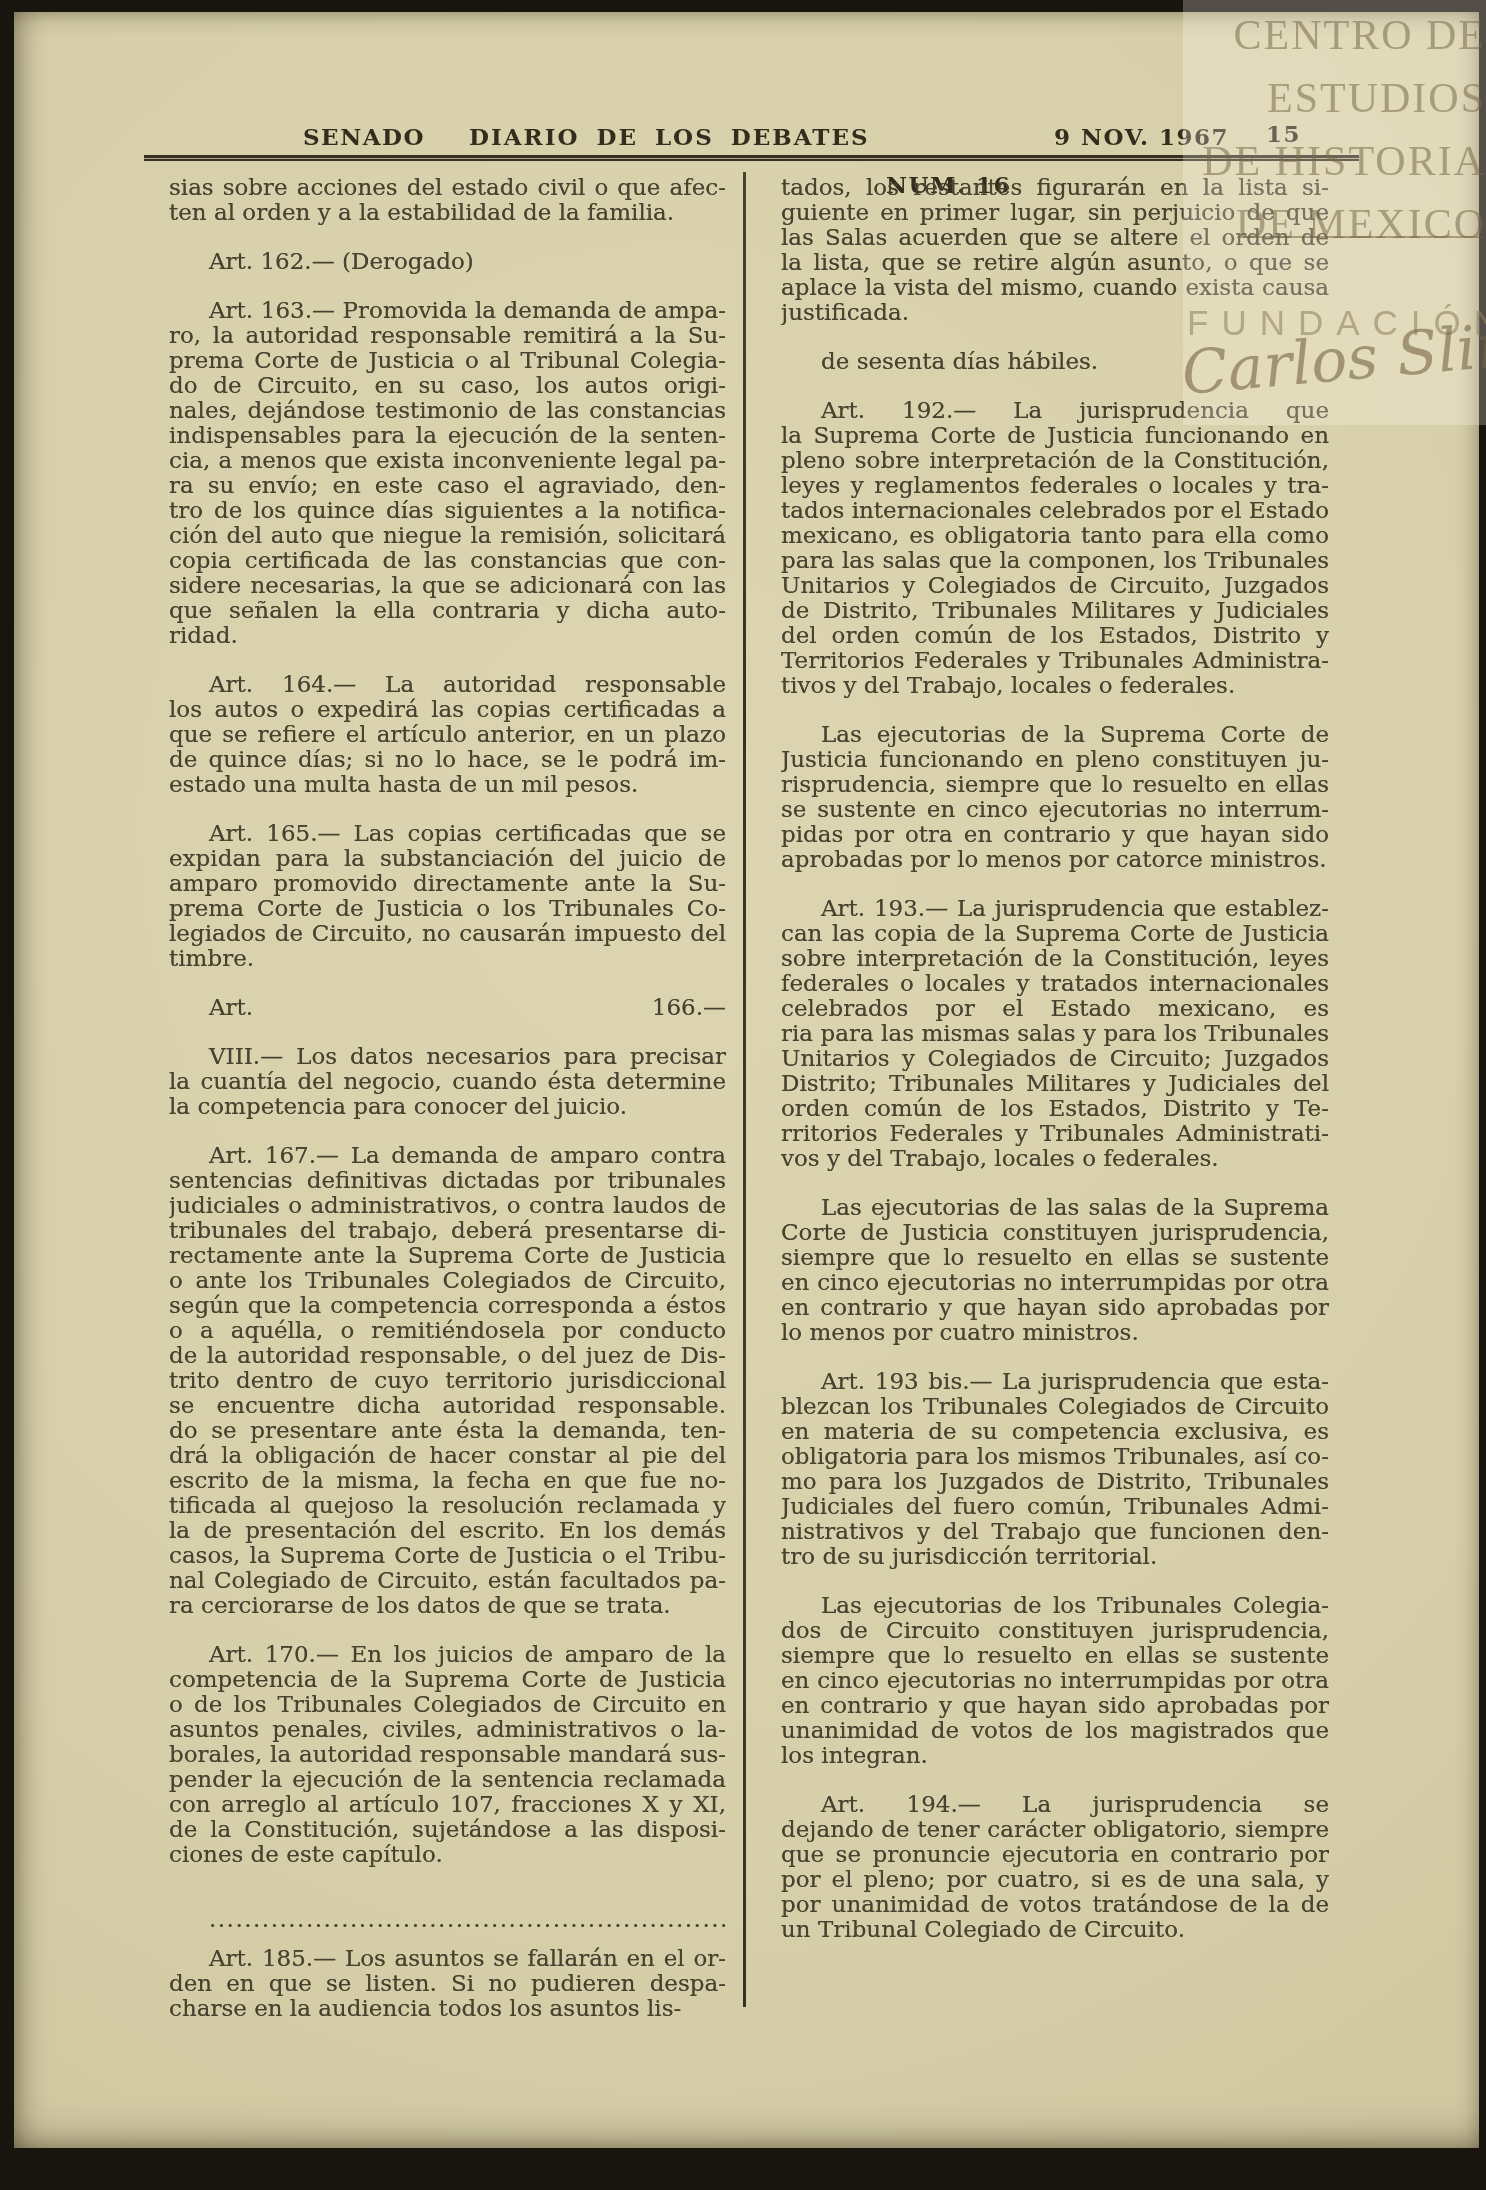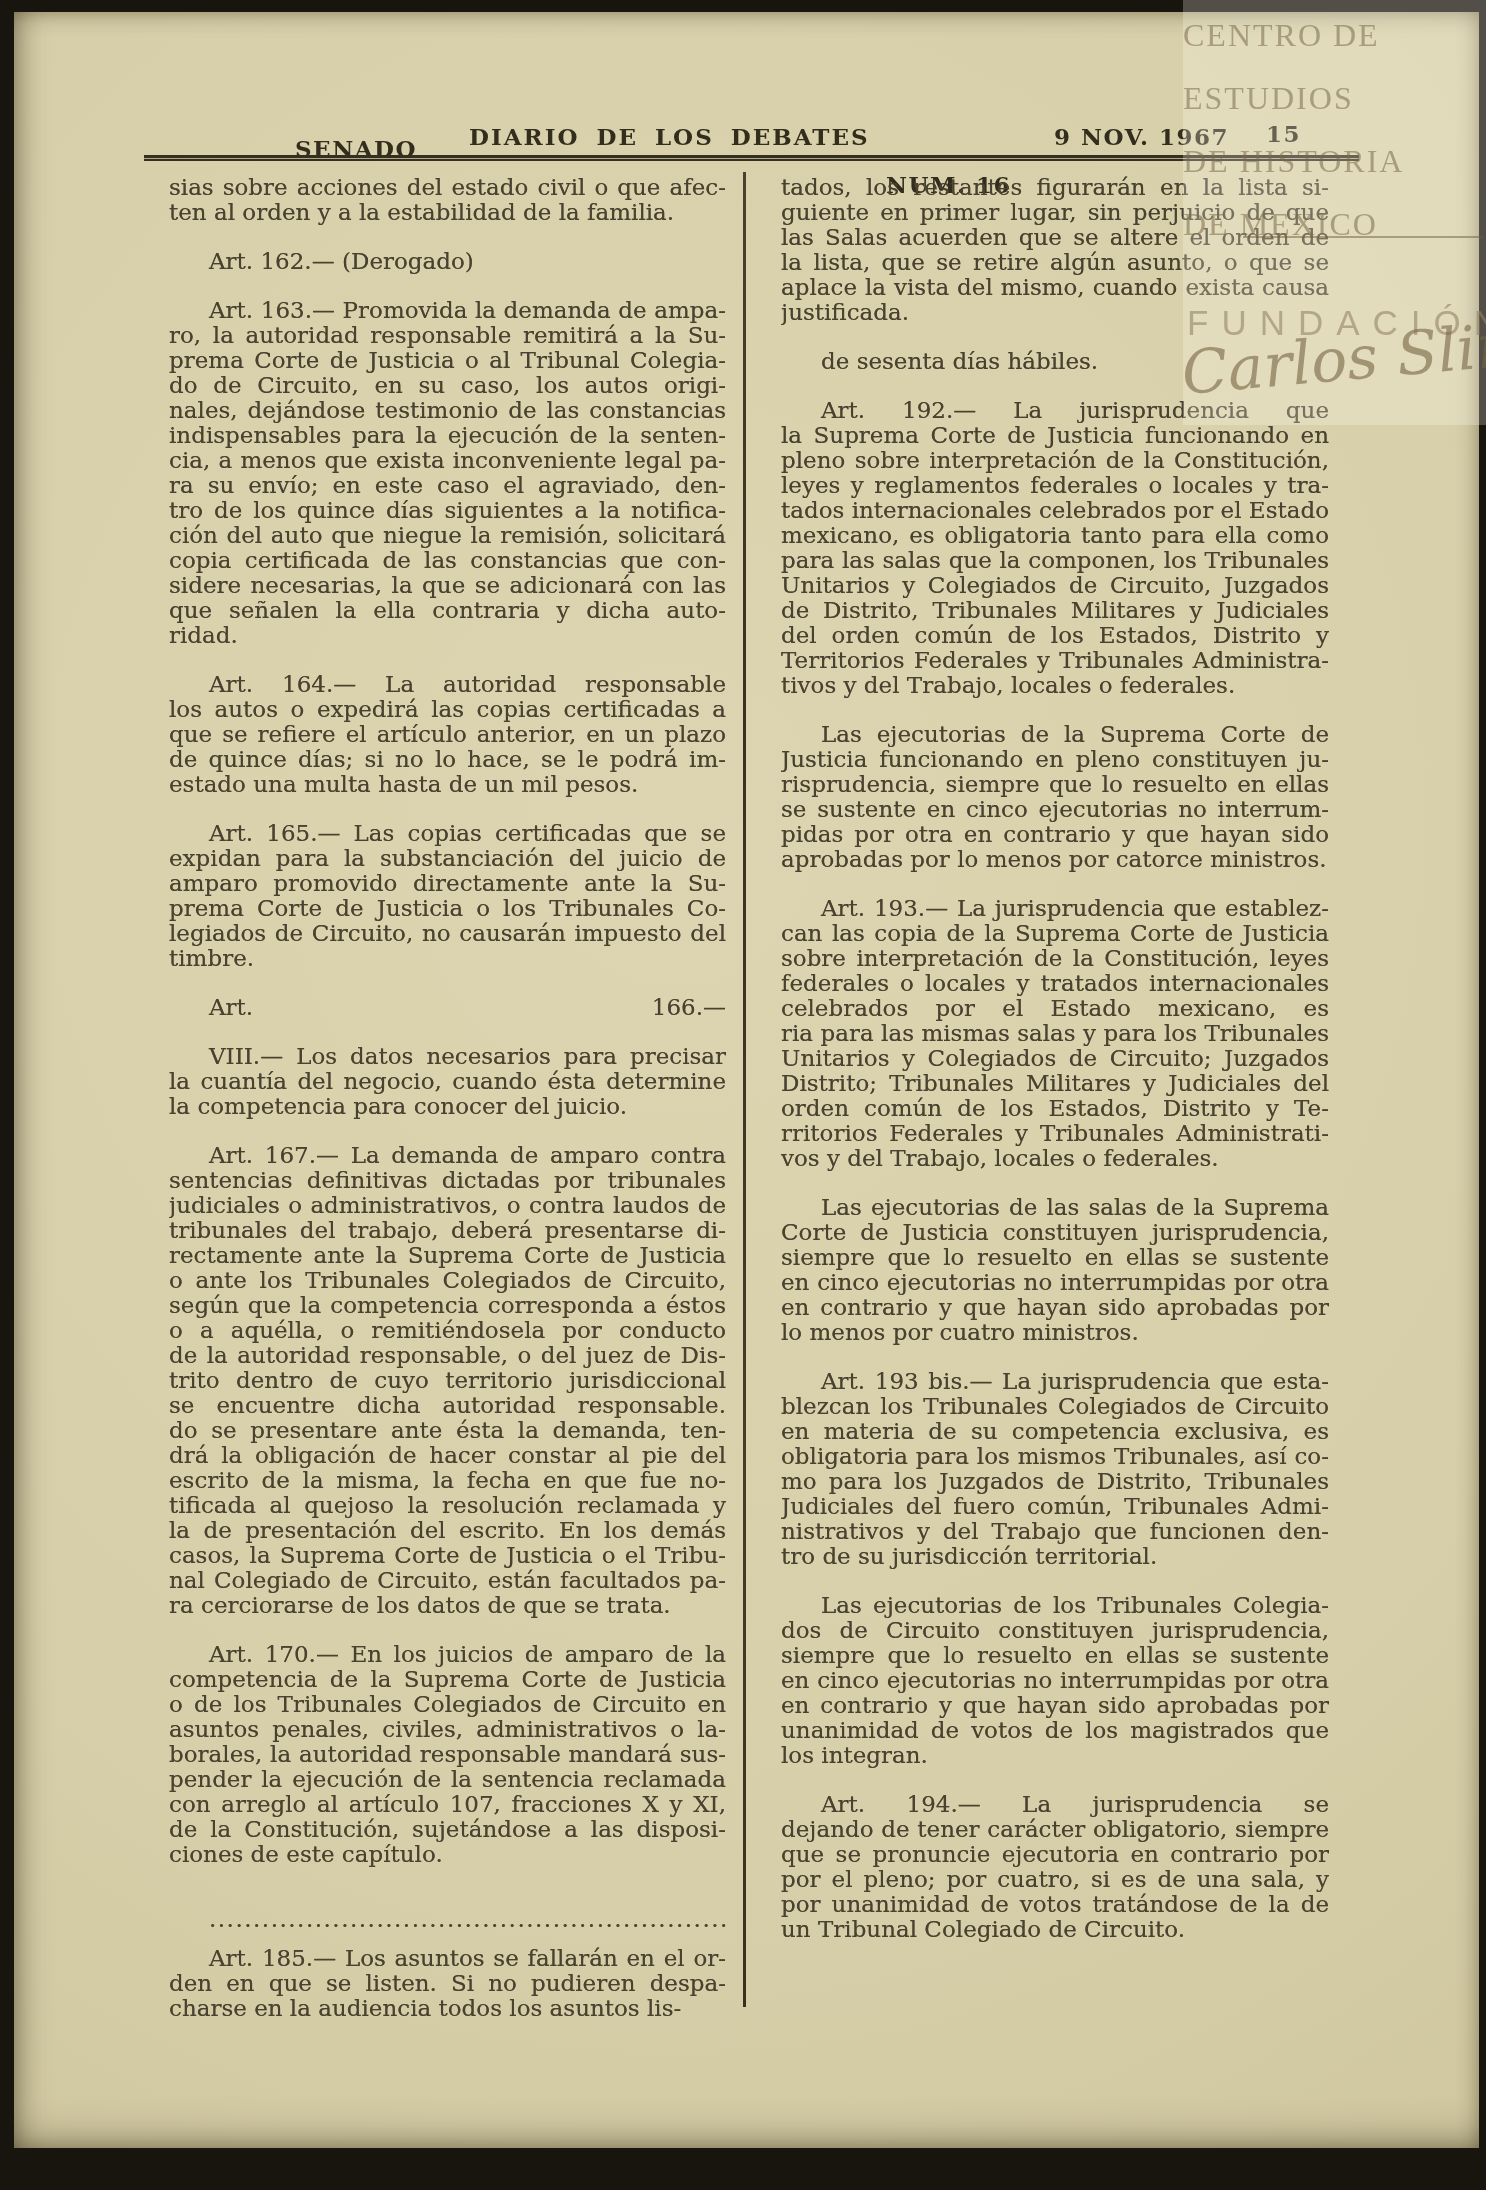--- a/index.html
+++ b/index.html
@@ -19,21 +19,21 @@
       inset -12px 0 22px -14px rgba(55,45,25,.45),
       inset 0 -28px 44px -28px rgba(55,45,25,.55),
       inset 0 16px 26px -18px rgba(55,45,25,.4);
   }
   
   .hdr{
     position:absolute;top:111px;
     font-weight:bold;color:#332d1d;
     font-size:23px;letter-spacing:1.5px;white-space:nowrap;
   }
-  .hdr.senado{left:281px;margin-top:12px;}
+  .hdr.senado{left:289px;}
   .hdr.title{left:455px;letter-spacing:2px;word-spacing:7px;}
   .hdr.issue{left:872px;margin-top:48px;}
   .hdr.date{left:1040px;}
   .hdr.pageno{left:1252px;top:108px;}
   .hdr-rule{
     position:absolute;left:130px;top:143px;width:1215px;height:6px;
     background:linear-gradient(#352f20 0 58%, rgba(53,47,32,.25) 58% 70%, #352f20 70% 100%);
   }
   
   .col{
@@ -55,23 +55,23 @@
   .para.dotted-row{margin:40px 0 14px;}
   .para.dotted-row .line{letter-spacing:1.5px;white-space:nowrap;}
   
   .wm-box{
     position:absolute;left:1183px;top:0;width:303px;height:425px;
     background:rgba(255,252,240,.26);
     z-index:5;
   }
   .wm-lines{
     position:absolute;left:0;top:4px;width:100%;
-    text-align:left;
+    text-align:right;
     font-family:"Liberation Serif","DejaVu Serif",serif;
-    font-size:32px;line-height:63px;letter-spacing:2px;
+    font-size:42px;line-height:63px;letter-spacing:2px;
     color:rgba(122,105,72,.55);
     white-space:nowrap;
   }
   .wm-rule{
     position:absolute;left:60px;top:236px;width:240px;height:2px;
     background:rgba(110,94,60,.5);
   }
   .wm-foundation{
     position:absolute;left:4px;top:303px;width:100%;
     font-family:"Liberation Sans","DejaVu Sans",sans-serif;

